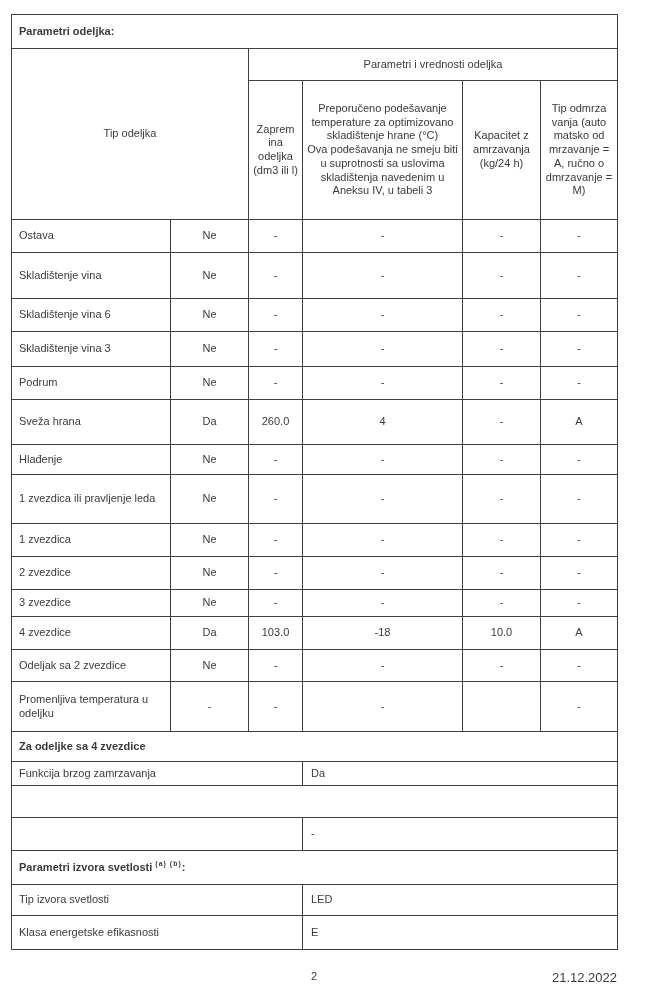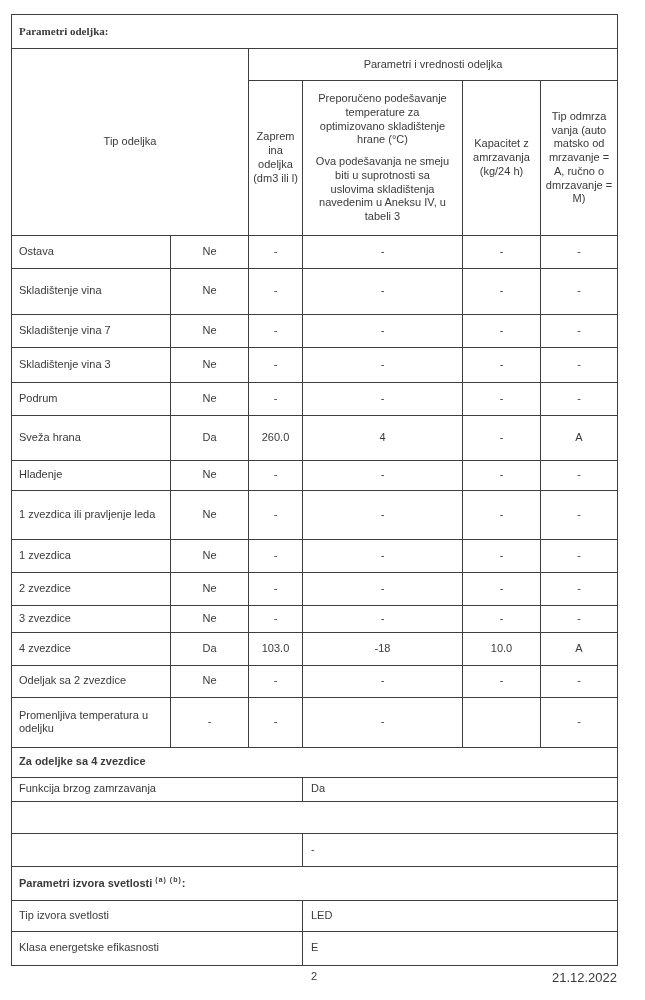--- a/index.html
+++ b/index.html
@@ -23,23 +23,23 @@
     line-height:1.25;
     padding:3px 4px;
     vertical-align:middle;
     overflow:hidden;
     word-wrap:break-word;
   }
   .lbl{text-align:left;padding-left:7px !important;}
   .val{text-align:left;padding-left:8px !important;}
   .c{text-align:center;}
   .b{font-weight:bold;}
-  .title-cell{font-weight:bold;padding-left:7px !important;font-size:11.5px;font-family:Liberation Serif, serif;}
+  .title-cell{font-weight:bold;padding-left:7px !important;font-size:11.5px;}
   .hdr{text-align:center;}
-  .hdr .hline{margin:8px;}
+  .hdr .hline{margin:0;}
   sup.note{font-size:7px;font-weight:bold;vertical-align:super;letter-spacing:1px;}
   .footer-page{
     position:absolute;top:970px;left:11px;width:606px;
     text-align:center;font-size:11px;color:#3a3a3a;
   }
   .footer-date{
     position:absolute;top:970px;right:28px;
     font-size:13px;color:#3a3a3a;
   }
 </style>
@@ -88,21 +88,21 @@
       </tr>
       <tr style="height:46px">
         <td class="lbl">Skladištenje vina</td>
         <td class="c">Ne</td>
         <td class="c">-</td>
         <td class="c">-</td>
         <td class="c">-</td>
         <td class="c">-</td>
       </tr>
       <tr style="height:33px">
-        <td class="lbl">Skladištenje vina 7</td>
+        <td class="lbl">Skladištenje vina 6</td>
         <td class="c">Ne</td>
         <td class="c">-</td>
         <td class="c">-</td>
         <td class="c">-</td>
         <td class="c">-</td>
       </tr>
       <tr style="height:35px">
         <td class="lbl">Skladištenje vina 3</td>
         <td class="c">Ne</td>
         <td class="c">-</td>

